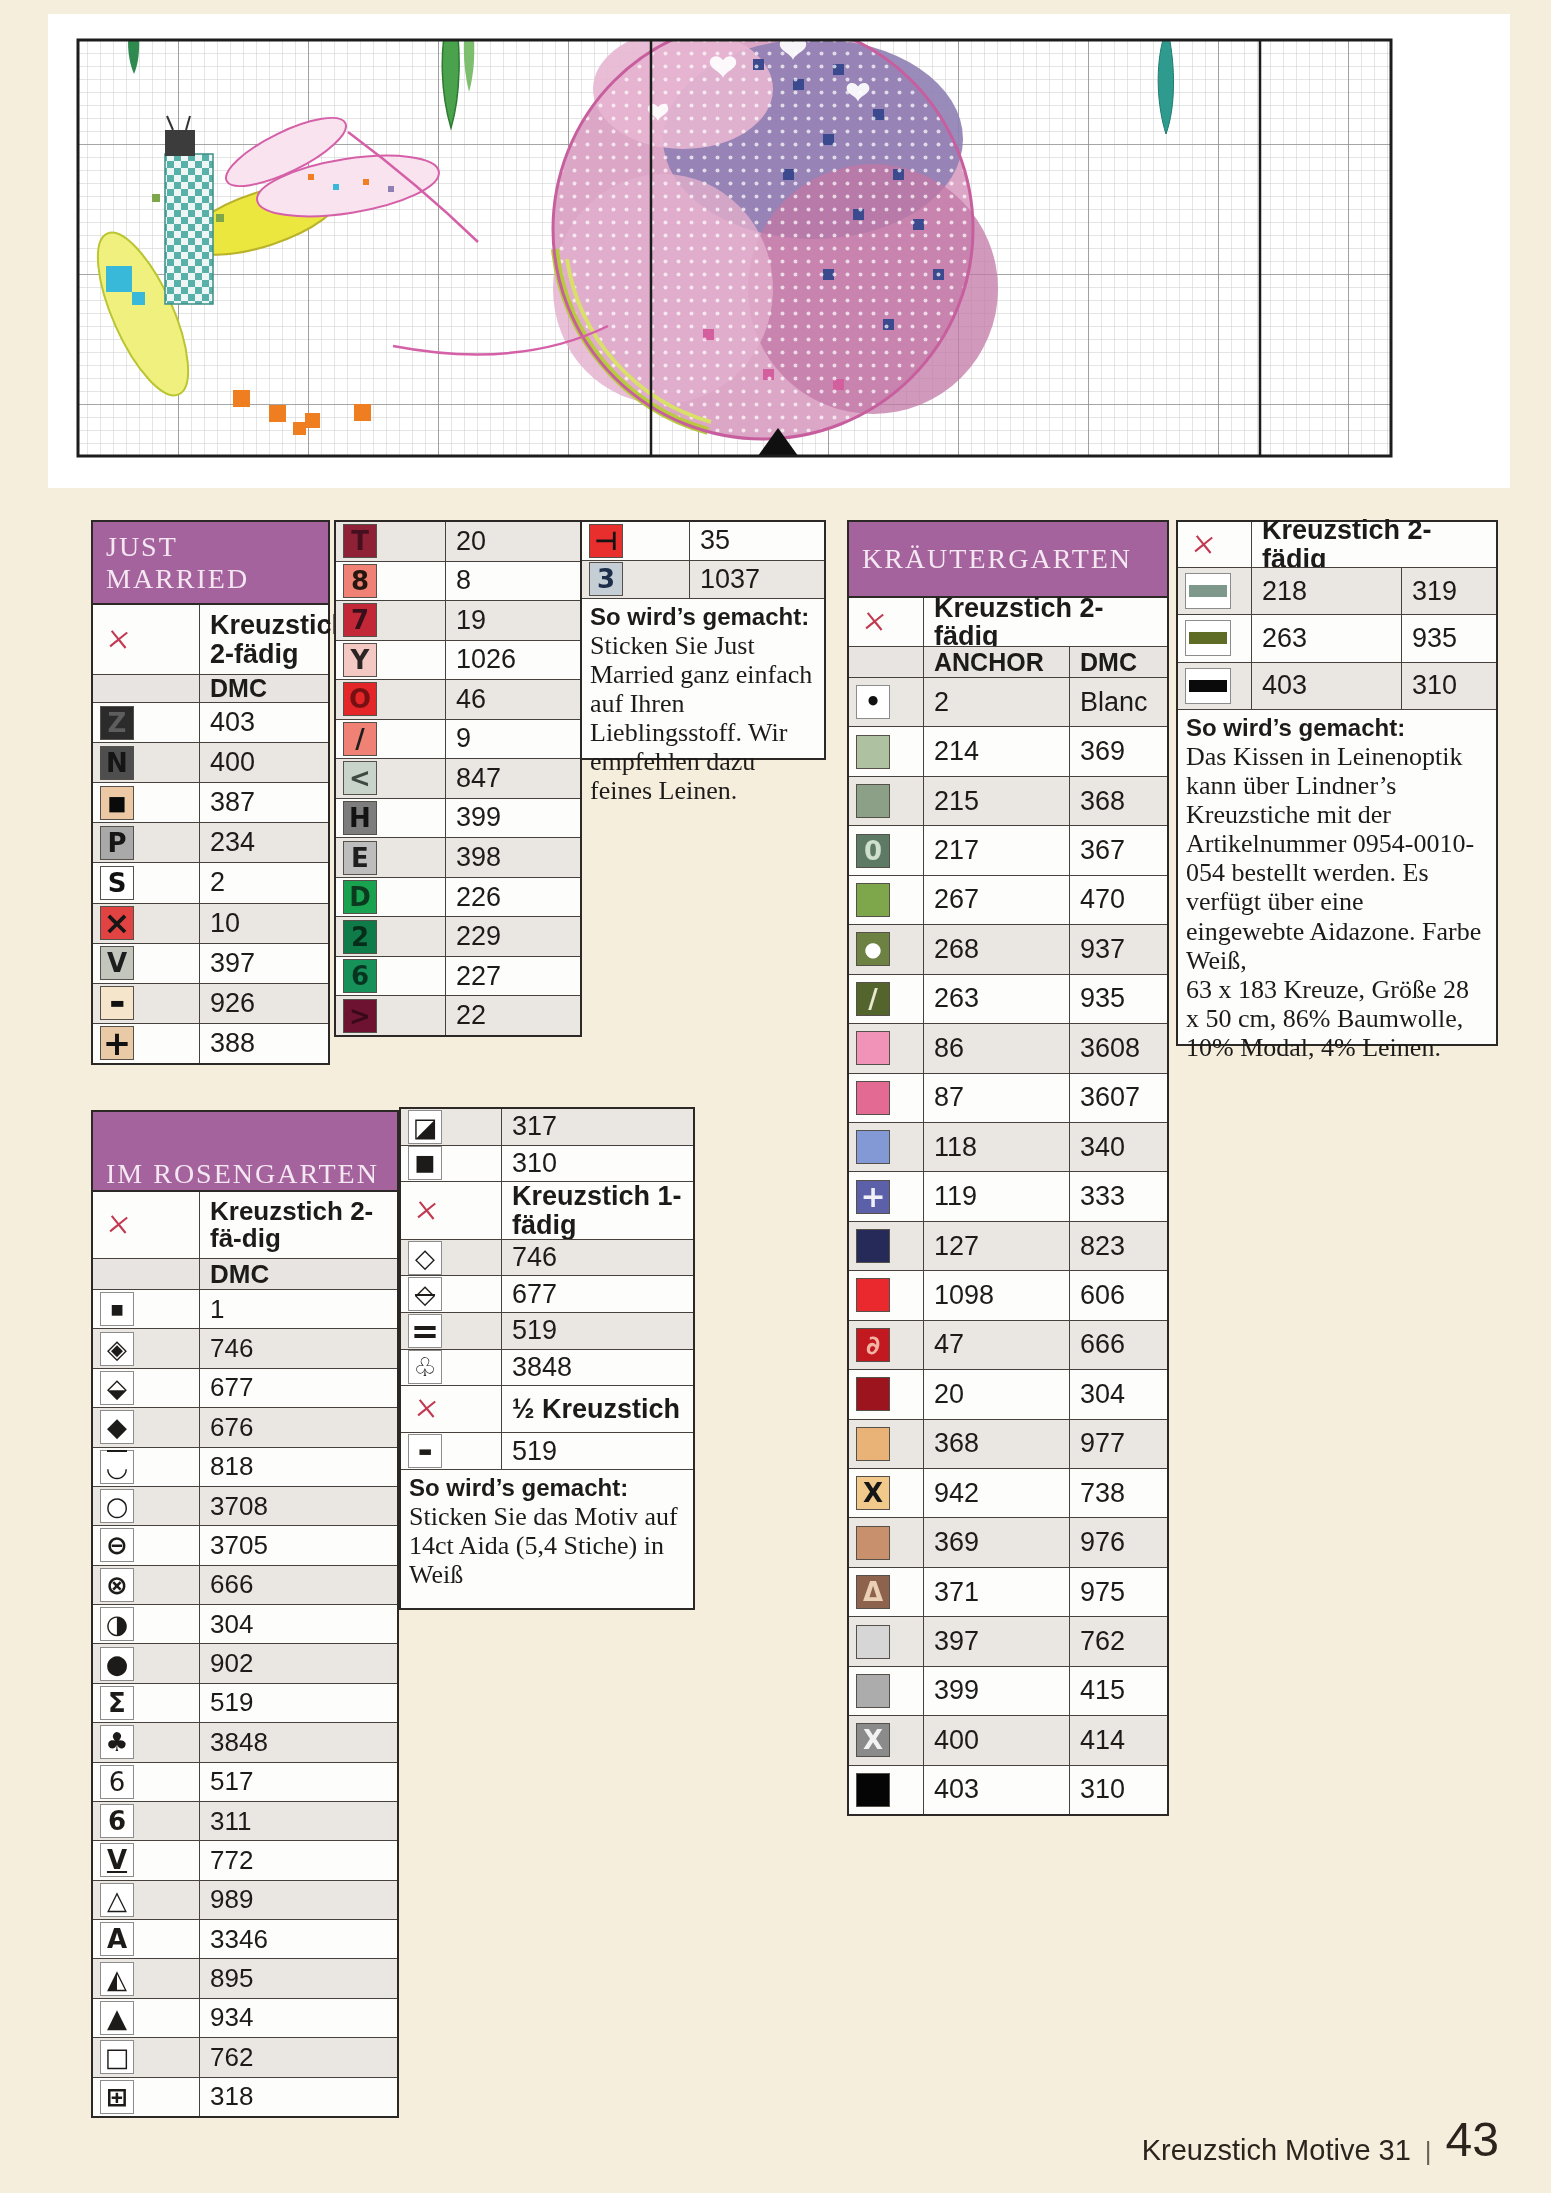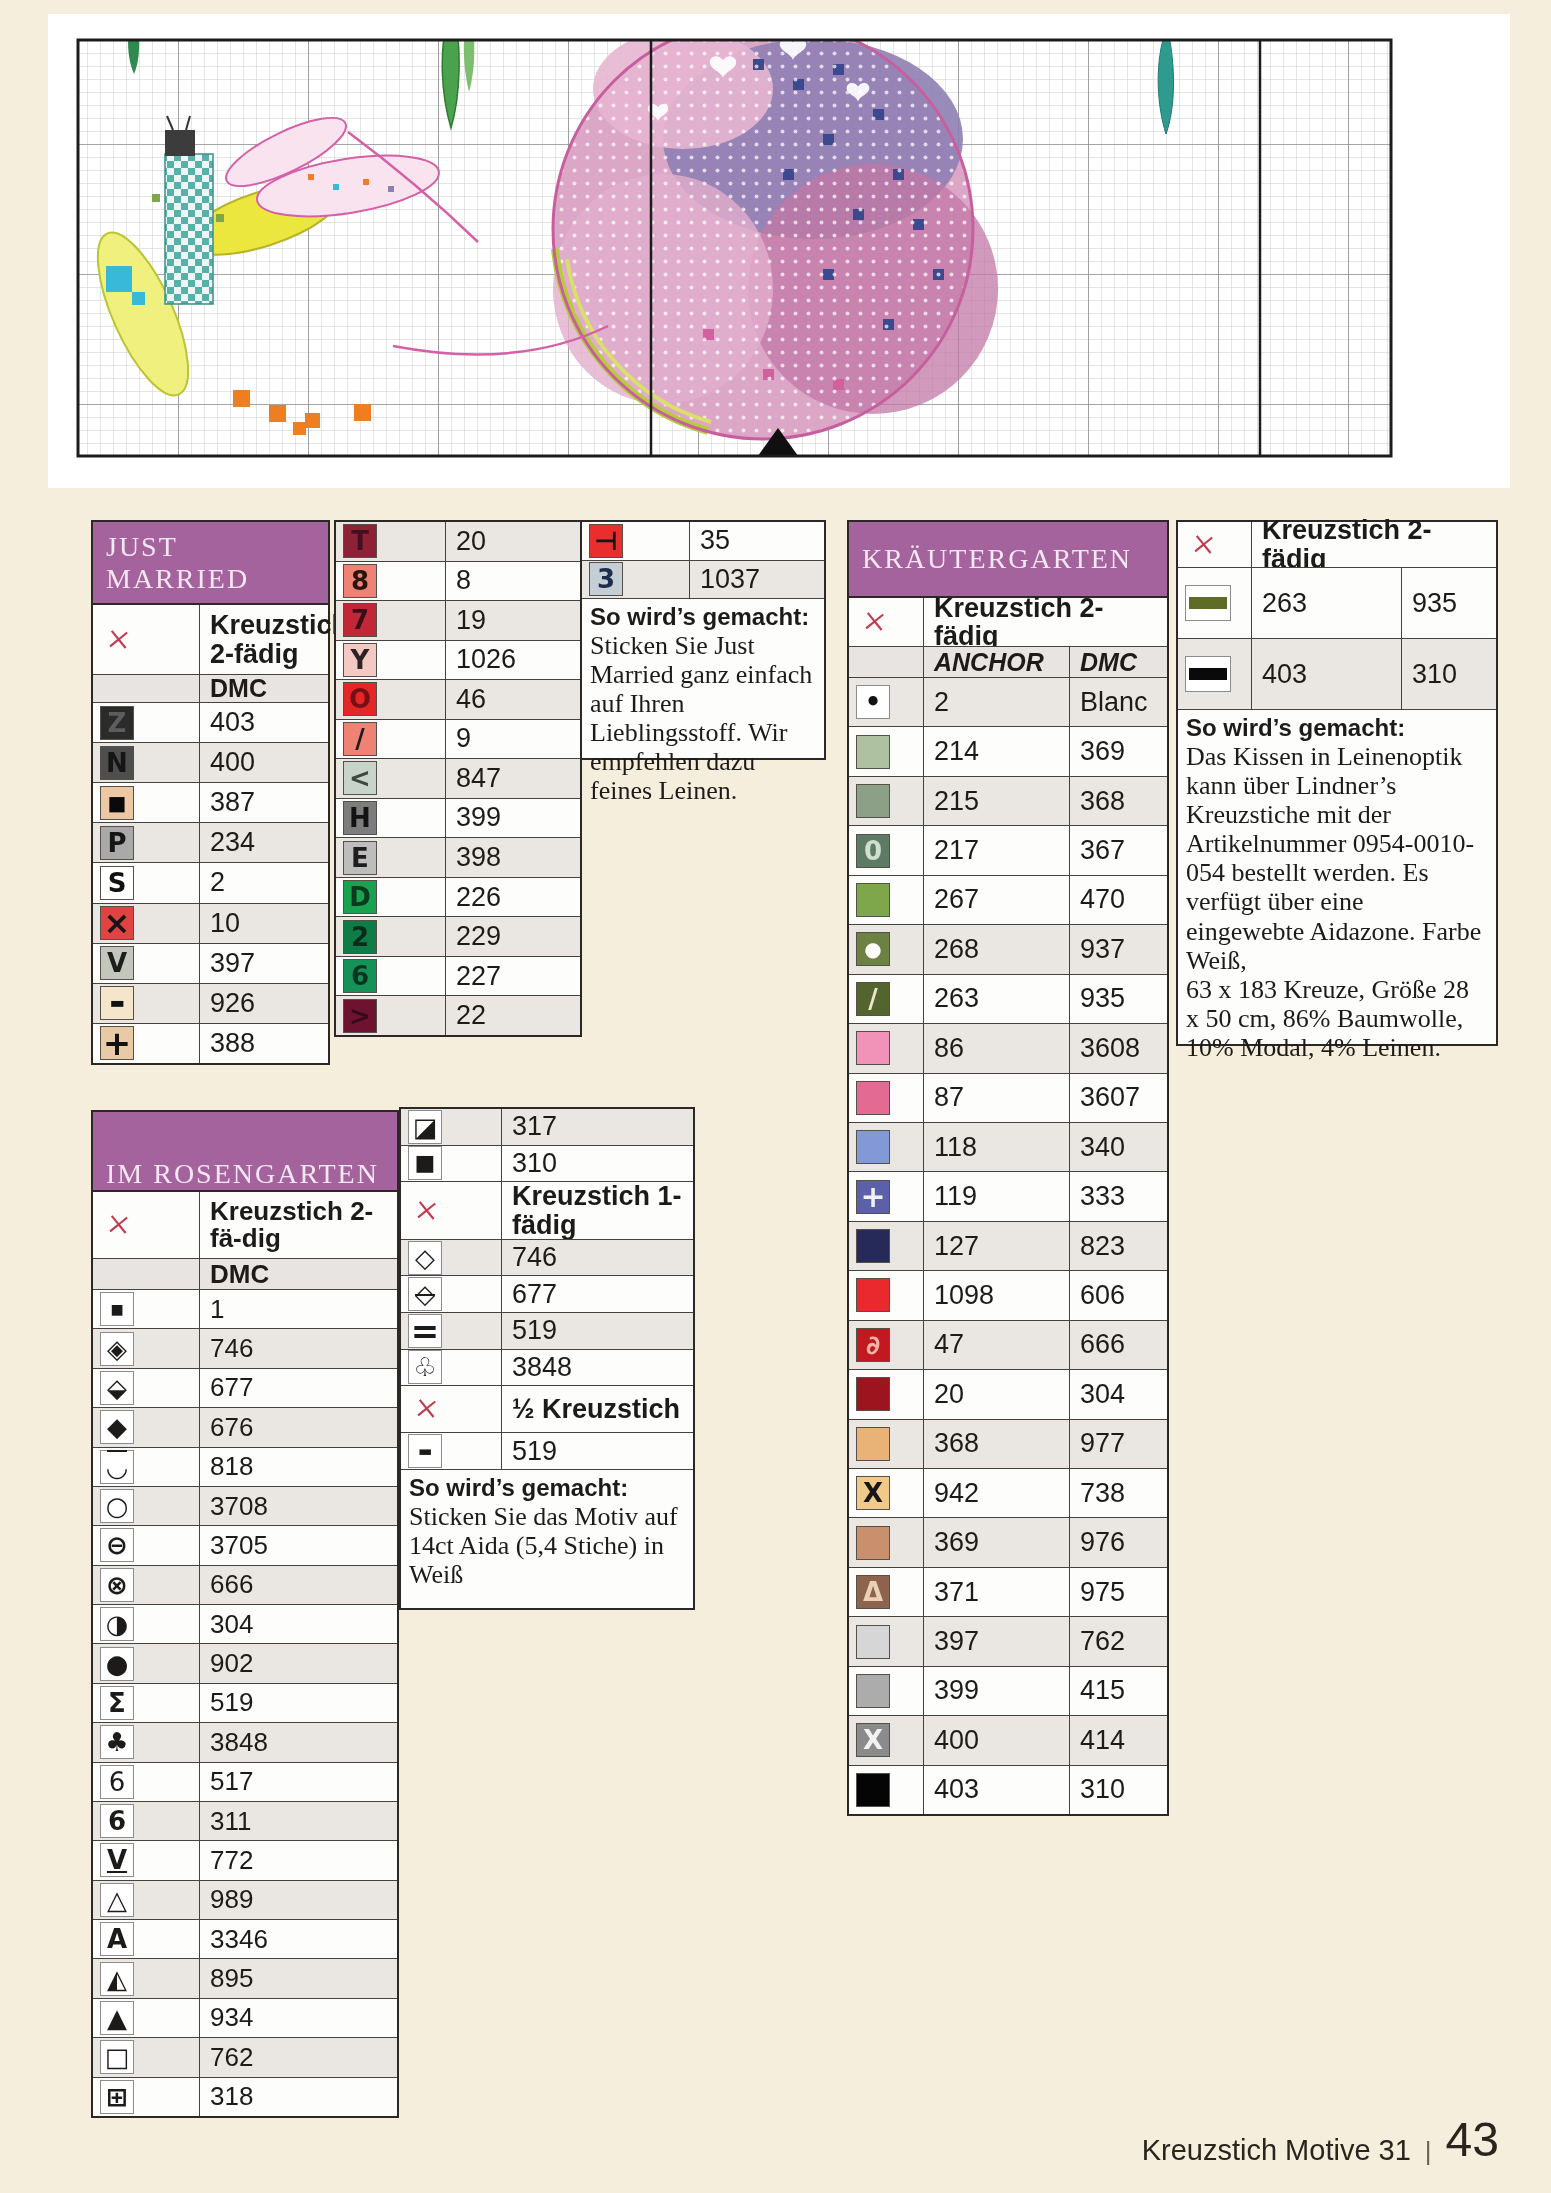--- a/index.html
+++ b/index.html
@@ -39,21 +39,21 @@
         white-space:pre-line;flex:none;}
   .note .ntitle{font-family:"Liberation Sans",sans-serif;font-weight:bold;font-size:24px;
         white-space:normal;display:block;}
   
   .jm1{left:91px;top:520px;width:239px;height:545px;}   .jm1 .hd{height:81px;}
   .jm1 .xrow{height:69px;} .jm1 .hrow{height:28px;} .jm1 .symcol{width:107px;}
   .jm2{left:334px;top:520px;width:248px;height:517px;}  .jm2 .symcol{width:110px;}
   .jm3{left:580px;top:520px;width:246px;height:240px;}  .jm3 .symcol{width:108px;}
   .jm3 .rows{flex:none;height:76px;} .jm3 .note{flex:1;}
   .kg{left:847px;top:520px;width:322px;height:1296px;}  .kg .hd{height:74px;}
-  .kg .xrow{height:48px;} .kg .hrow{height:31px;font-style:italic;} .kg .symcol{width:75px;}
+  .kg .xrow{height:48px;} .kg .hrow{height:31px;} .kg .symcol{width:75px;}
   .kg .val.mid{width:146px;}
   .ks{left:1176px;top:520px;width:322px;height:526px;}  .ks .xrow{height:45px;}
   .ks .symcol{width:74px;} .ks .val.mid{width:150px;}
   .ks .rows{flex:none;height:141px;} .ks .note{flex:1;}
   .rg{left:91px;top:1110px;width:308px;height:1008px;}  .rg .hd{height:78px;align-items:flex-end;}
   .rg .xrow{height:66px;} .rg .hrow{height:31px;} .rg .symcol{width:107px;}
   .rg .val{font-size:26px;}
   .ex{left:399px;top:1107px;width:296px;height:503px;}  .ex .symcol{width:101px;}
   .ex .rows{flex:1;} .ex .note{flex:none;height:139px;}
   .footer{position:absolute;right:52px;top:2112px;display:flex;align-items:flex-end;gap:14px;color:#2b241d;}
@@ -528,20 +528,29 @@
   </div>
 
   <div class="tbl ks">
     <div class="xrow">
       <div class="symcol">
         <span class="xmark">×</span>
       </div>
       <div class="val flex blabel">Kreuzstich 2-fädig</div>
     </div>
     <div class="rows" id="ks-rows">
+        <div class="trow shade">
+          <div class="symcol">
+            <span class="sym stripe">
+              <i style="background: rgb(126, 153, 140);"></i>
+            </span>
+          </div>
+          <div class="val mid">218</div>
+          <div class="val flex">319</div>
+        </div>
         <div class="trow">
           <div class="symcol">
             <span class="sym stripe">
               <i style="background: rgb(95, 108, 37);"></i>
             </span>
           </div>
           <div class="val mid">263</div>
           <div class="val flex">935</div>
         </div>
         <div class="trow shade">

